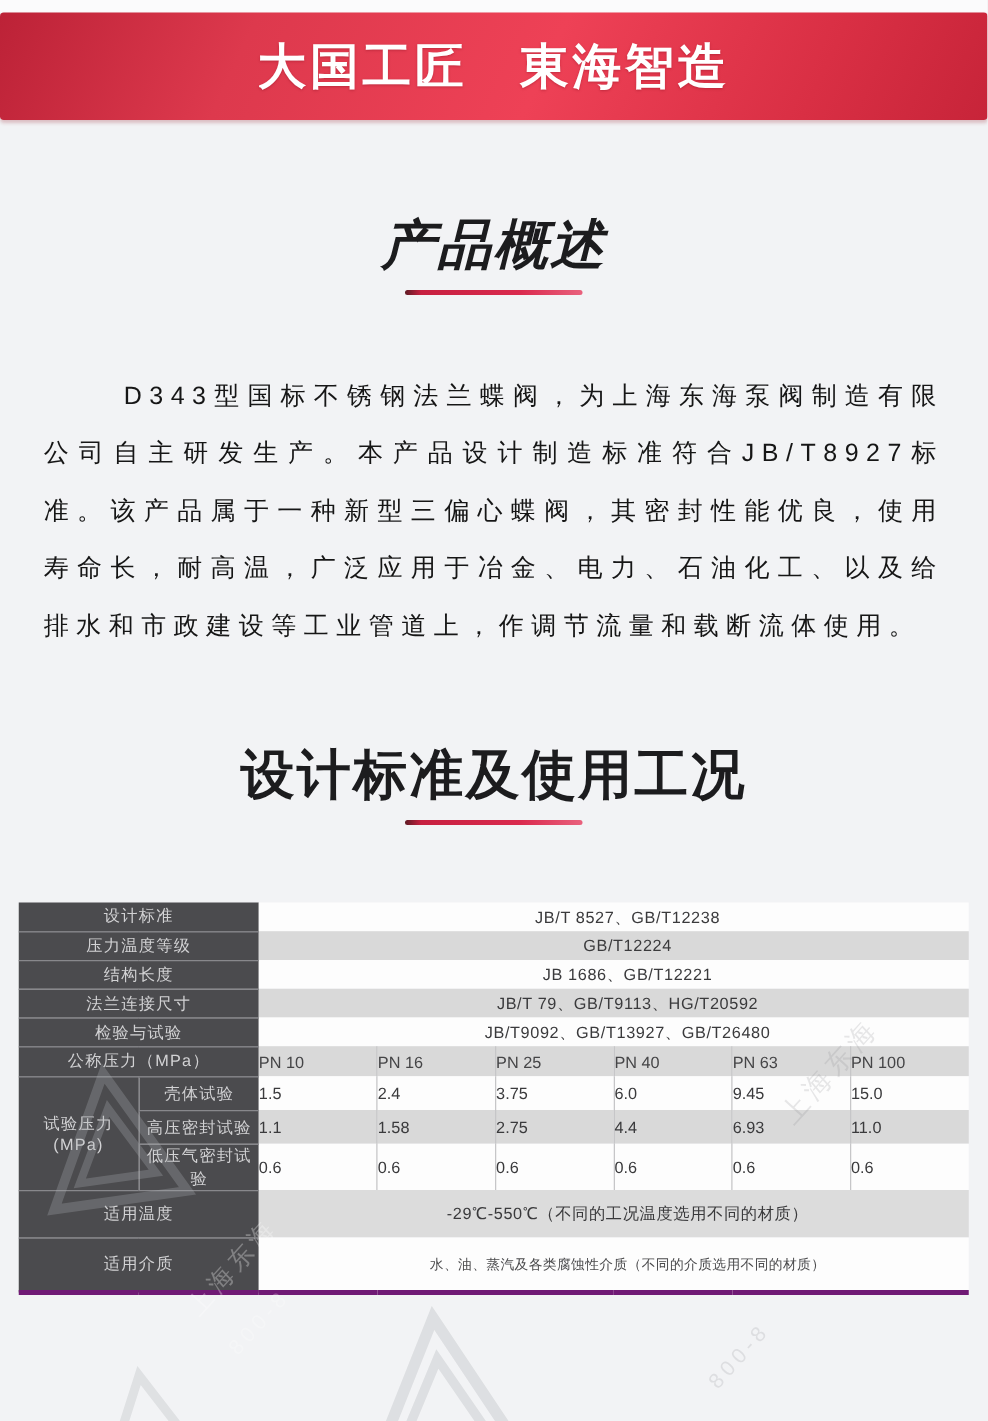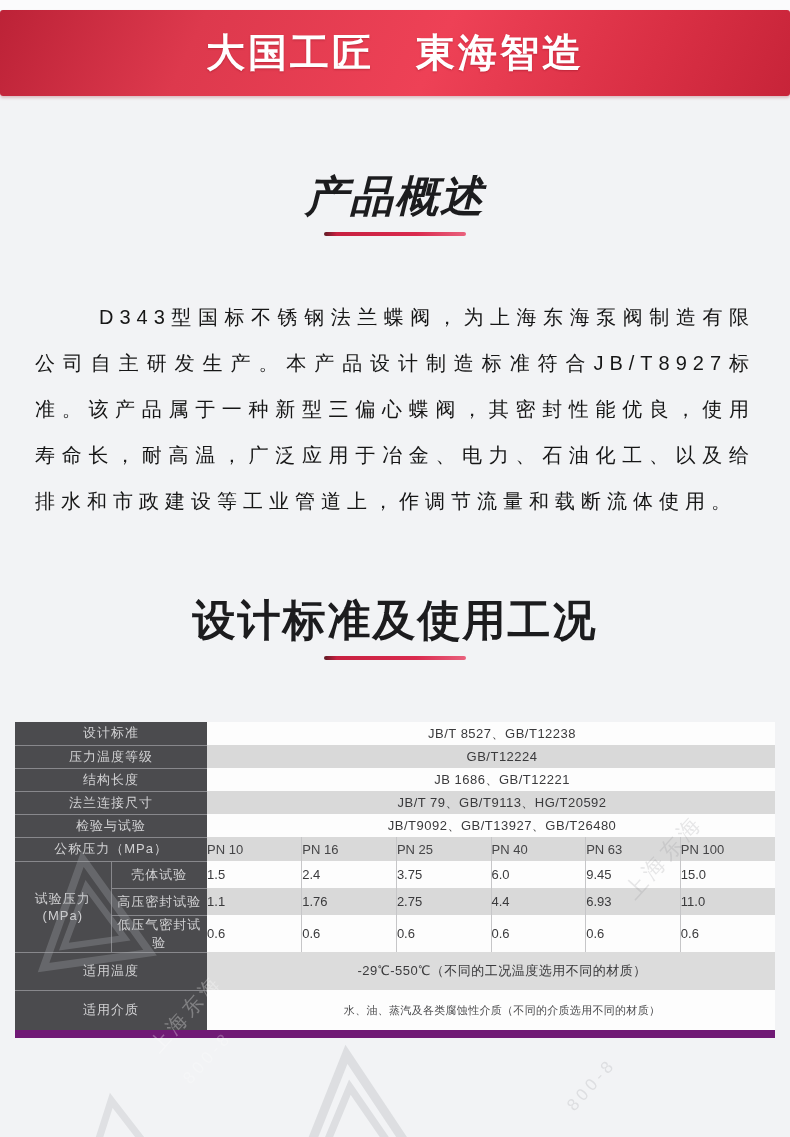--- a/index.html
+++ b/index.html
@@ -63,21 +63,21 @@
   }
 
   
   .spec-table {
     width:760px;
     margin:62px auto 0;
     border-collapse:collapse;
     table-layout:fixed;
     font-size:13px;
     color:#3a3a3c;
-    border-bottom:8px solid #701a75;
+    border-bottom:4px solid #701a75;
     position:relative;
     z-index:1;
     padding-left:28px;
   }
   .spec-table th {
     background:#4b4b4e;
     color:#d2d2d4;
     font-weight:400;
     text-align:center;
     border-top:1px solid #88888c;
@@ -184,21 +184,21 @@
         <td class="num">1.5</td>
         <td class="num">2.4</td>
         <td class="num">3.75</td>
         <td class="num">6.0</td>
         <td class="num">9.45</td>
         <td class="num">15.0</td>
       </tr>
       <tr class="test r-gray">
         <th class="sub">高压密封试验</th>
         <td class="num">1.1</td>
-        <td class="num">1.76</td>
+        <td class="num">1.58</td>
         <td class="num">2.75</td>
         <td class="num">4.4</td>
         <td class="num">6.93</td>
         <td class="num">11.0</td>
       </tr>
       <tr class="test r-light">
         <th class="sub">低压气密封试验</th>
         <td class="num">0.6</td>
         <td class="num">0.6</td>
         <td class="num">0.6</td>

